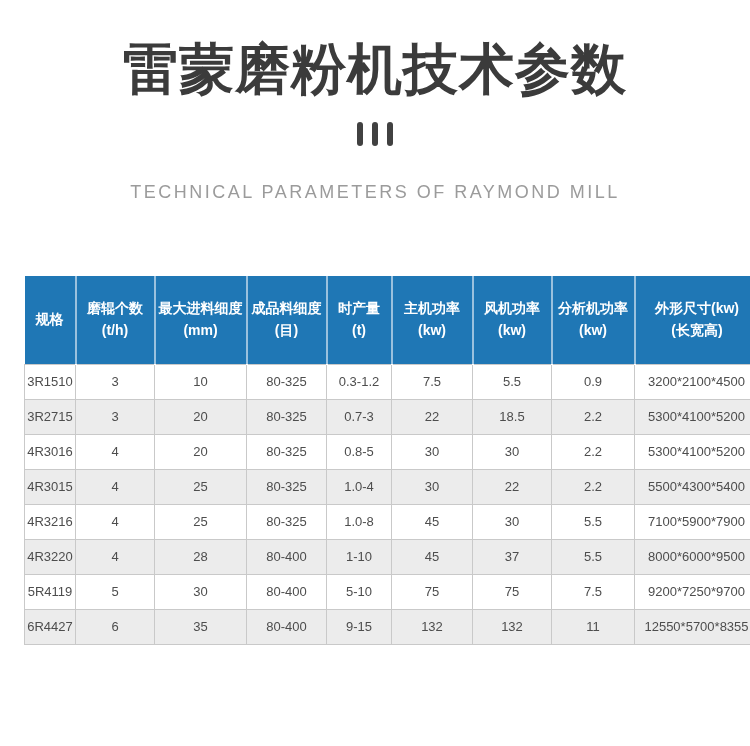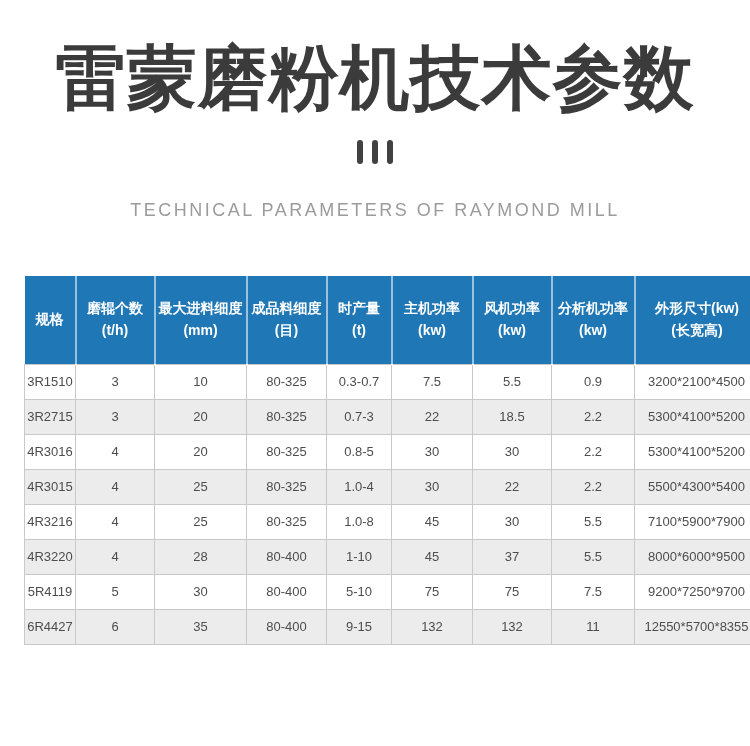--- a/index.html
+++ b/index.html
@@ -11,21 +11,21 @@
     --border-color:#c9c9c9;
   }
   *{margin:0;padding:0;box-sizing:border-box;}
   html,body{width:750px;height:746px;background:#ffffff;overflow:hidden;
     font-family:"Liberation Sans","DejaVu Sans",sans-serif;}
   .page{position:relative;width:750px;height:746px;background:#fff;}
 
   .header-section{text-align:center;}
   .page-title{
     margin-top:36px;
-    font-size:70px;
+    font-size:55px;
     font-weight:bold;
     letter-spacing:1px;
     color:var(--title-color);
     line-height:1.2;
   }
   .divider-bars{
     margin:20px auto 0;
     display:flex;
     justify-content:center;
     gap:9px;
@@ -153,21 +153,21 @@
             <div>(长宽高)</div>
           </th>
         </tr>
     </thead>
     <tbody id="table-body">
         <tr>
           <td>3R1510</td>
           <td>3</td>
           <td>10</td>
           <td>80-325</td>
-          <td>0.3-0.7</td>
+          <td>0.3-1.2</td>
           <td>7.5</td>
           <td>5.5</td>
           <td>0.9</td>
           <td>3200*2100*4500</td>
         </tr>
         <tr>
           <td>3R2715</td>
           <td>3</td>
           <td>20</td>
           <td>80-325</td>

